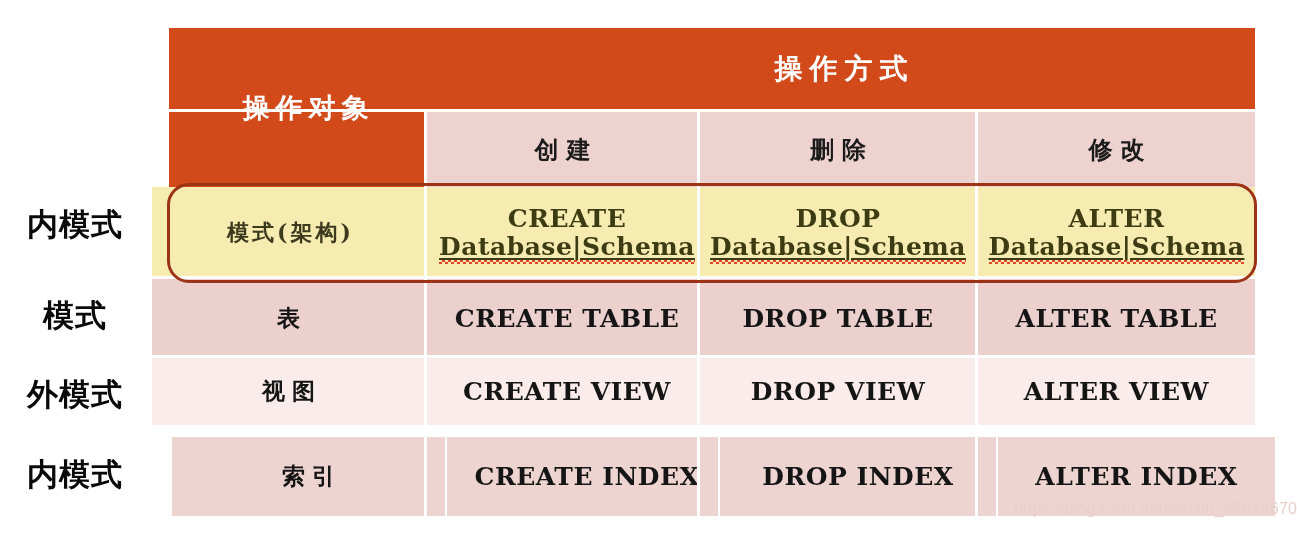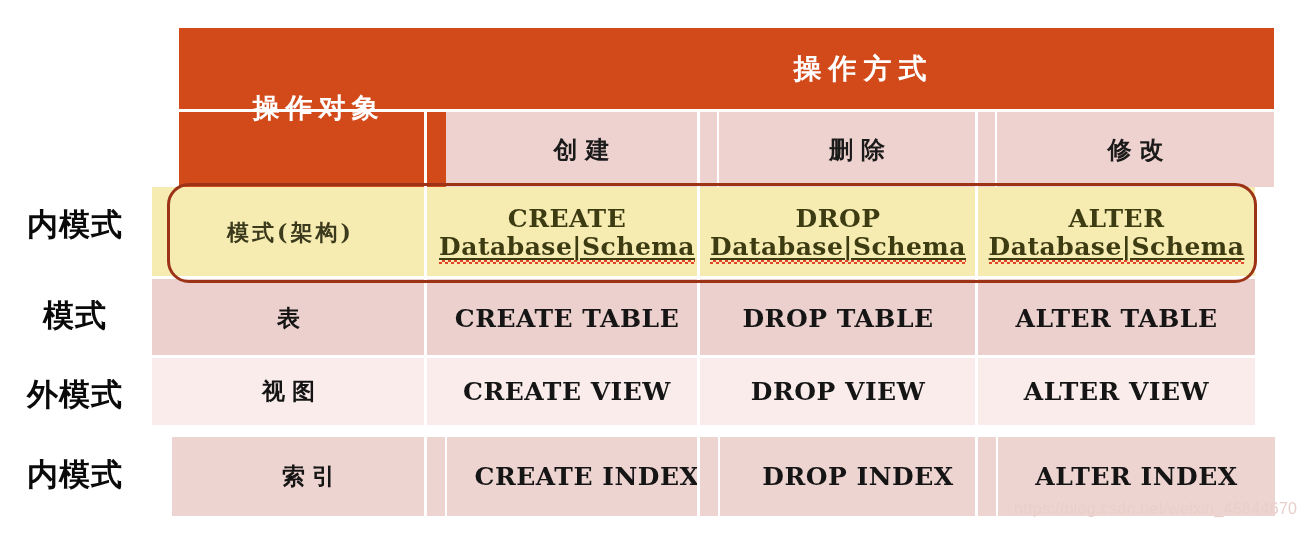--- a/index.html
+++ b/index.html
@@ -28,24 +28,24 @@
   .annot-1{top:300px;}
   .annot-2{top:379px;}
   .annot-3{top:459px;}
 
   
   .table{
     position:absolute;
     left:152px;top:28px;
     width:1103px;height:488px;
   }
-  .cell{position:absolute;box-sizing:border-box;display:flex;align-items:center;justify-content:center;text-align:center;margin-left:19px;}
+  .cell{position:absolute;box-sizing:border-box;display:flex;align-items:center;justify-content:center;text-align:center;}
 
   .hdr-obj{
-    left:8px;top:0;width:273px;height:159px;
+    left:17px;top:0;width:273px;height:159px;
     background:#d2491a;
     color:#ffffff;
     font-family:"DejaVu Serif", serif;
     font-size:27px;font-weight:700;
     letter-spacing:6px;
     text-indent:6px;
   }
   .hdr-method{
     left:275px;top:0;width:828px;height:81px;
     background:#d2491a;

